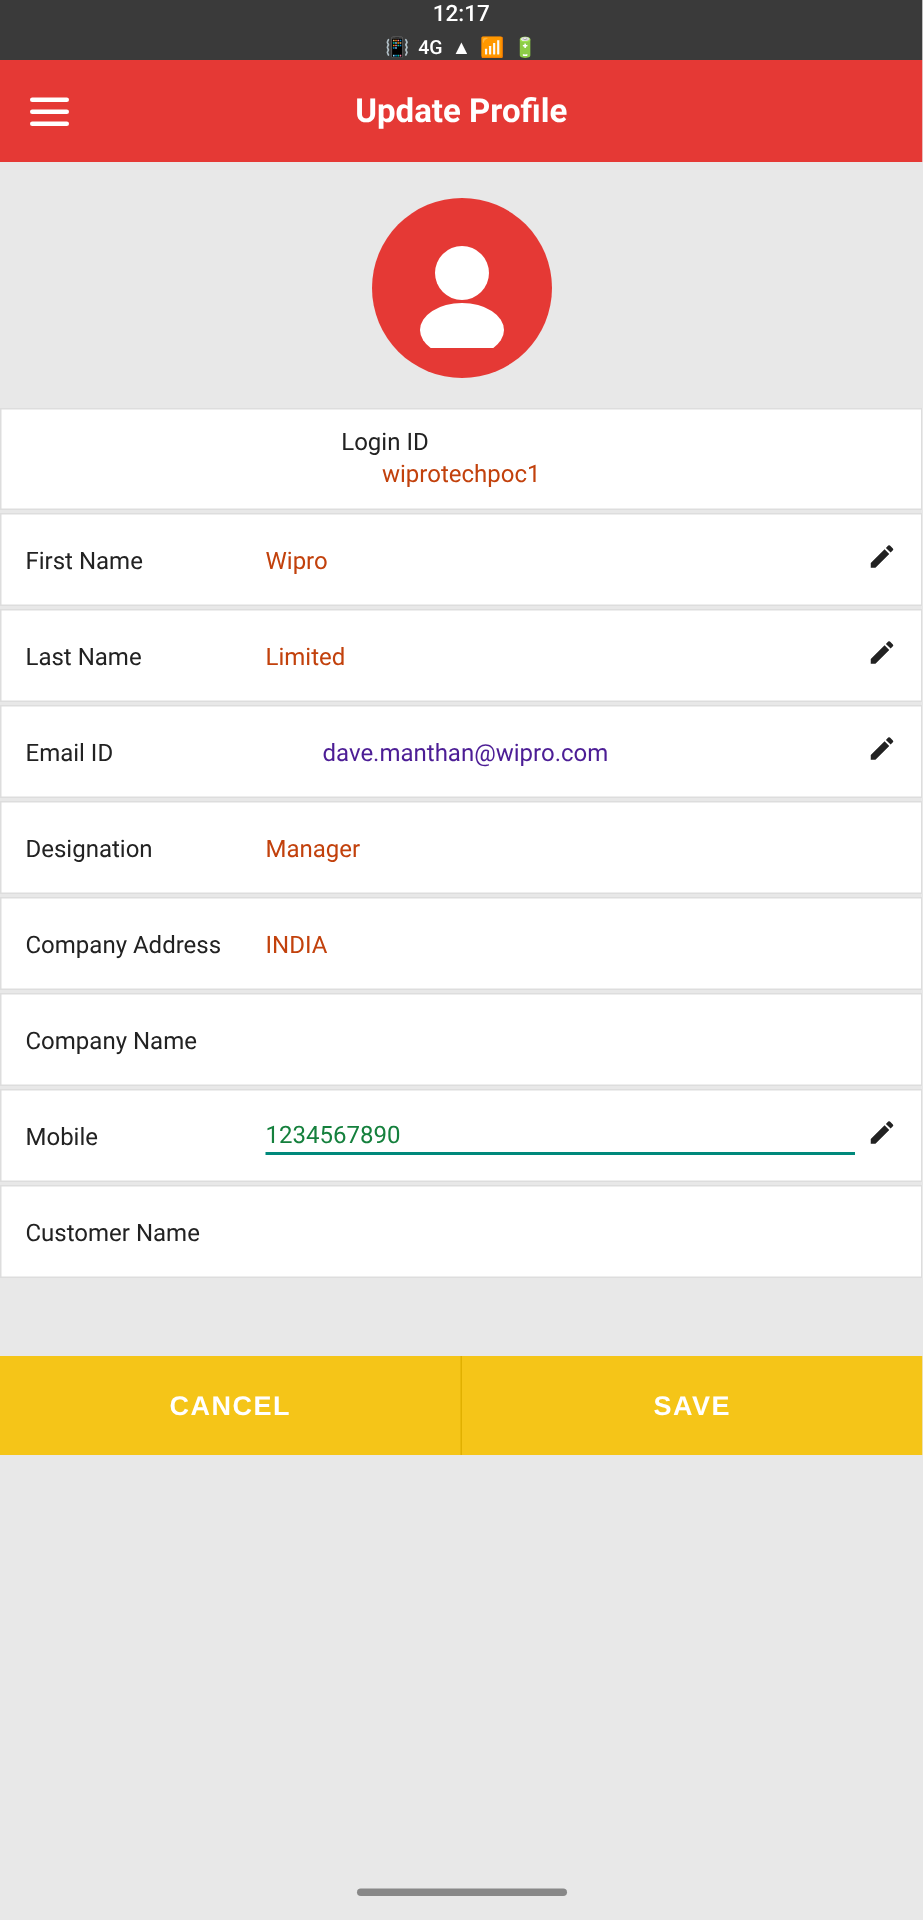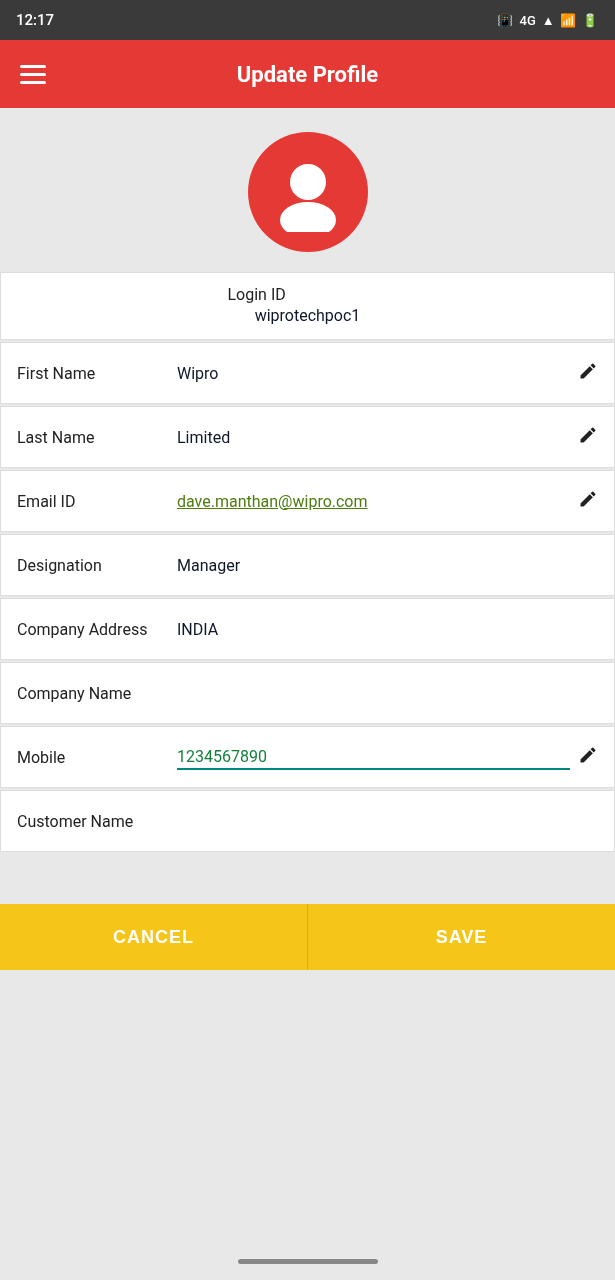--- a/index.html
+++ b/index.html
@@ -17,20 +17,21 @@
     .status-bar {
       background: #3a3a3a;
       height: 40px;
       display: flex;
       align-items: center;
       justify-content: space-between;
       padding: 0 16px;
       color: white;
       font-size: 15px;
       font-weight: 500;
+      flex-direction: column;
     }
     .status-bar-right {
       display: flex;
       align-items: center;
       gap: 6px;
       font-size: 13px;
     }
 
     
     .app-bar {
@@ -106,29 +107,29 @@
       color: #222;
       font-size: 16px;
       font-weight: 400;
       min-width: 160px;
       flex-shrink: 0;
     }
 
     .field-value {
       flex: 1;
       font-size: 16px;
-      color: #0f172a;
+      color: #c2410c;
       border: none;
       outline: none;
       background: transparent;
       padding: 2px 0;
     }
     .field-value.link-style {
-      color: #4d7c0f;
-      text-decoration: underline;
+      color: #4c1d95;
+      margin-left: 38px;
     }
     .field-value.active-input {
       border-bottom: 2px solid #00897b;
     }
 
     .edit-icon {
       margin-left: 8px;
       cursor: pointer;
       color: #222;
       font-size: 20px;

